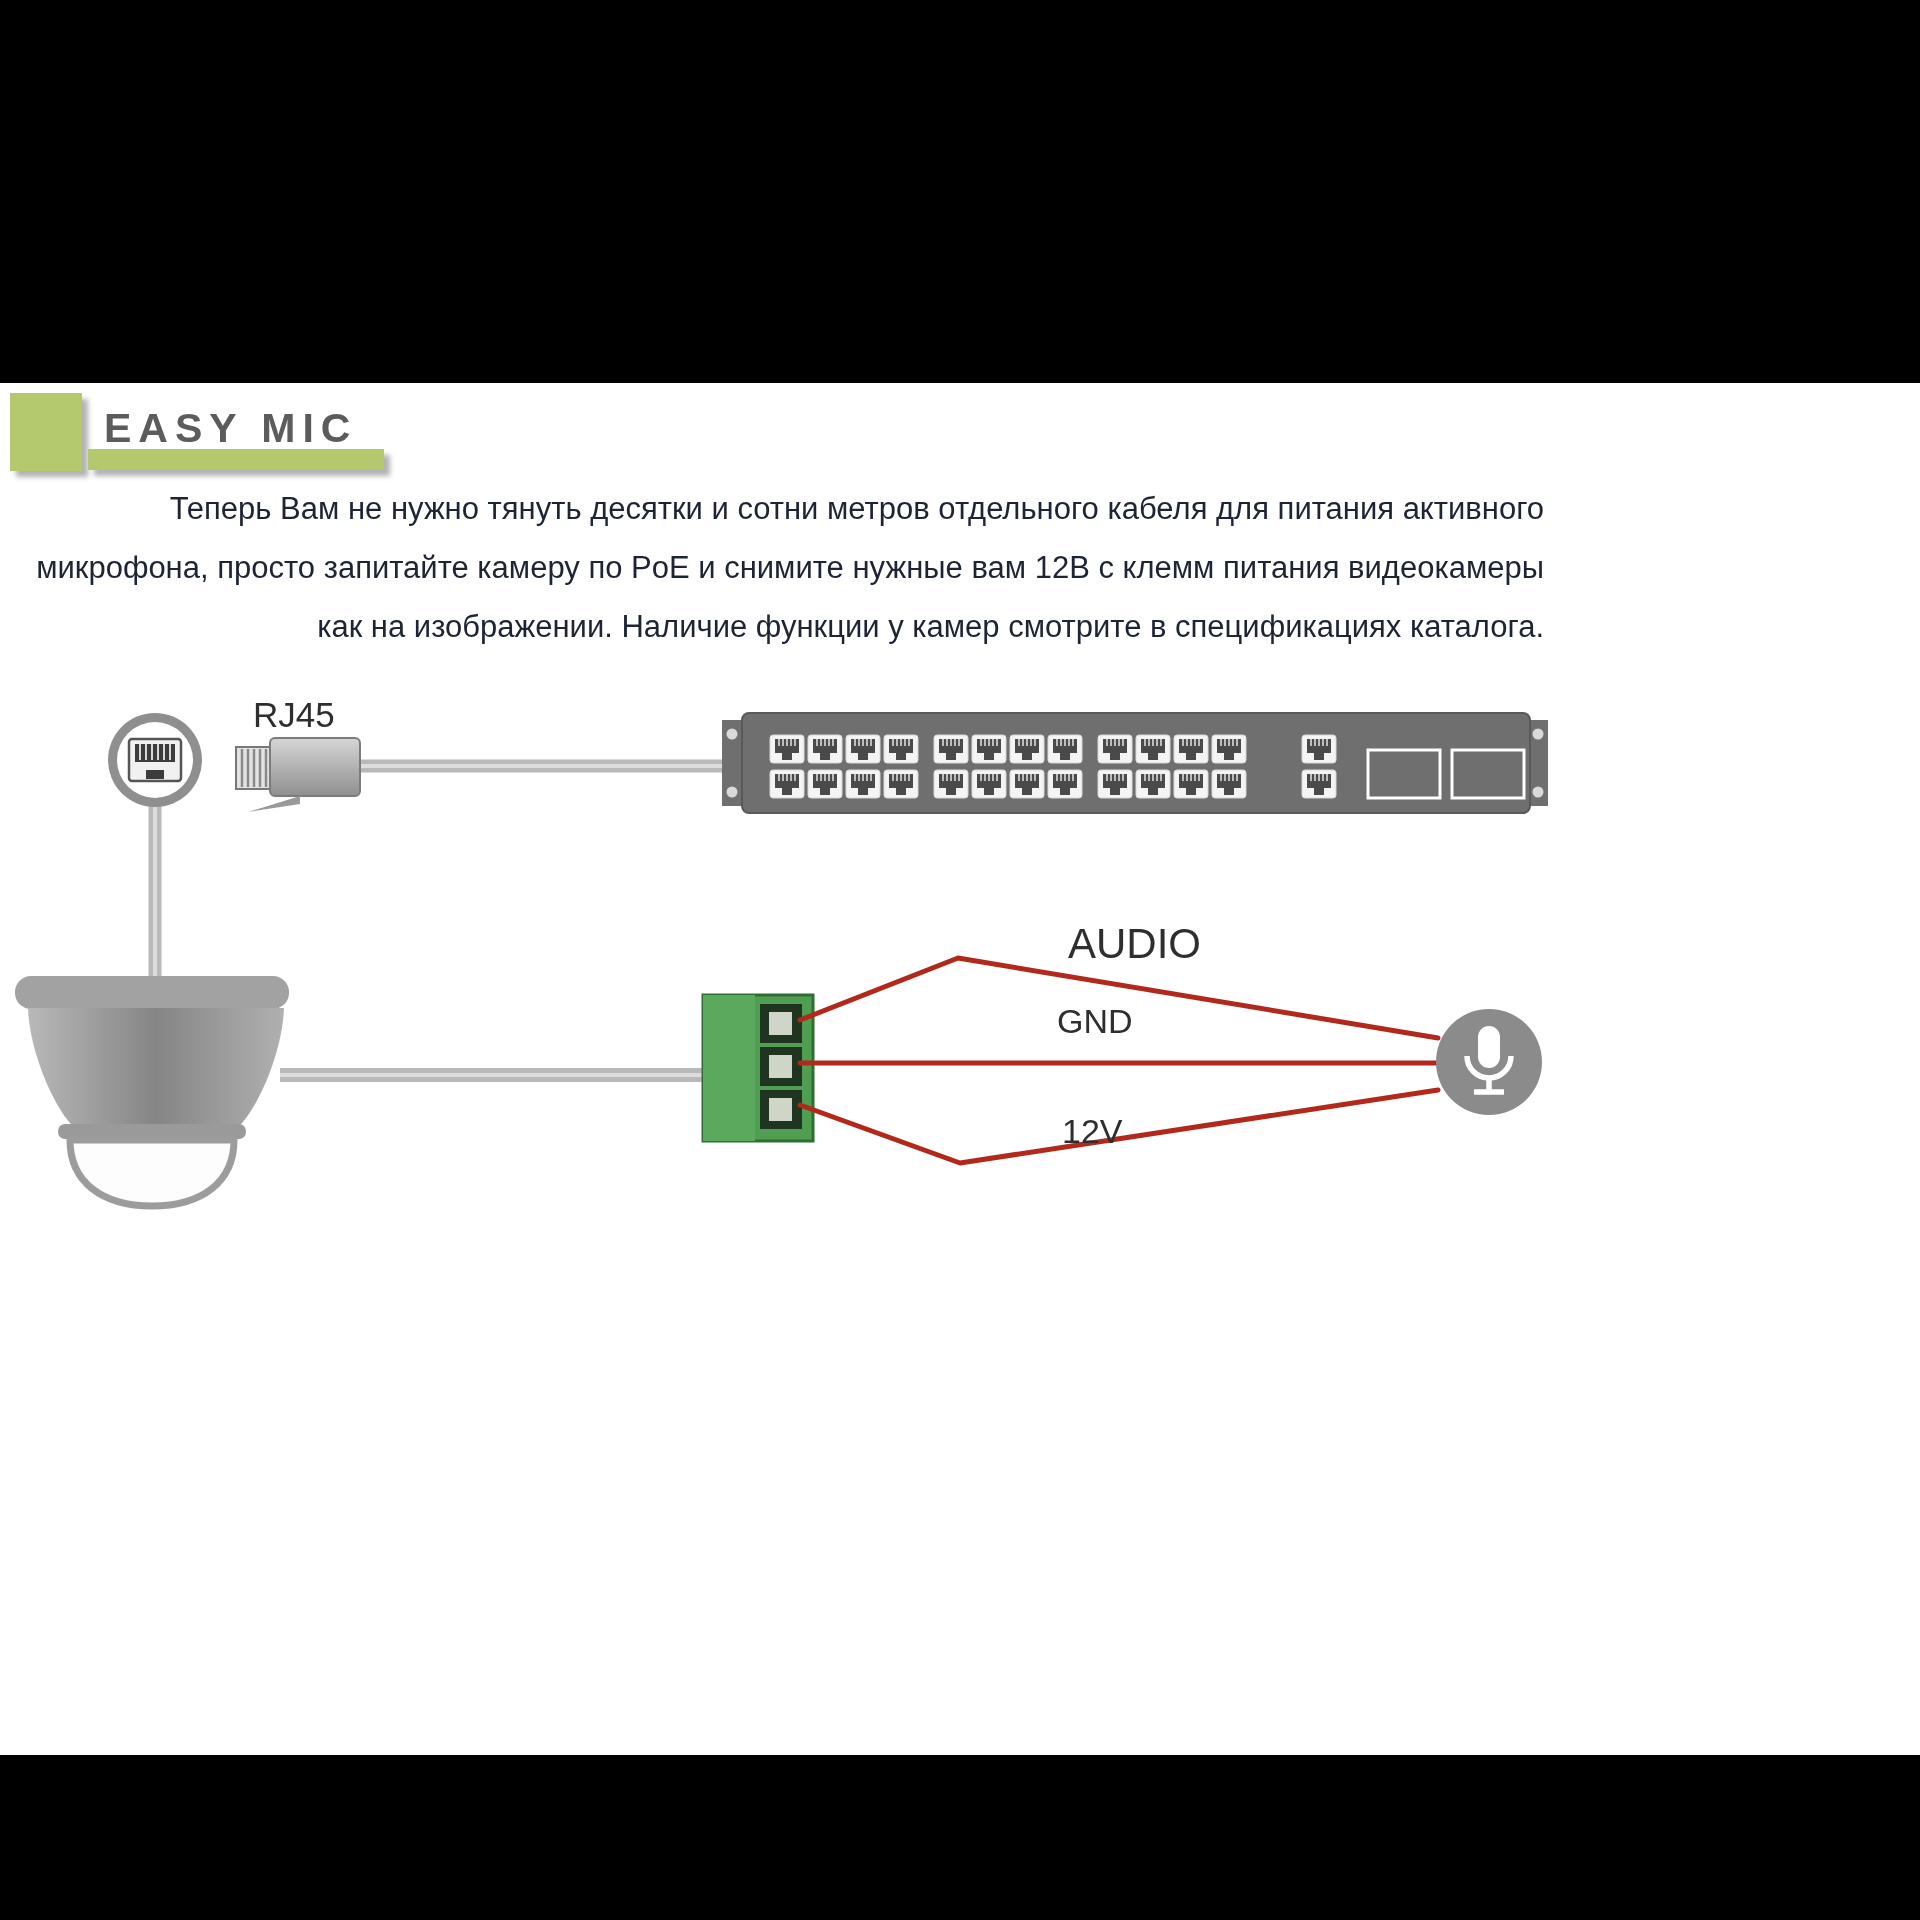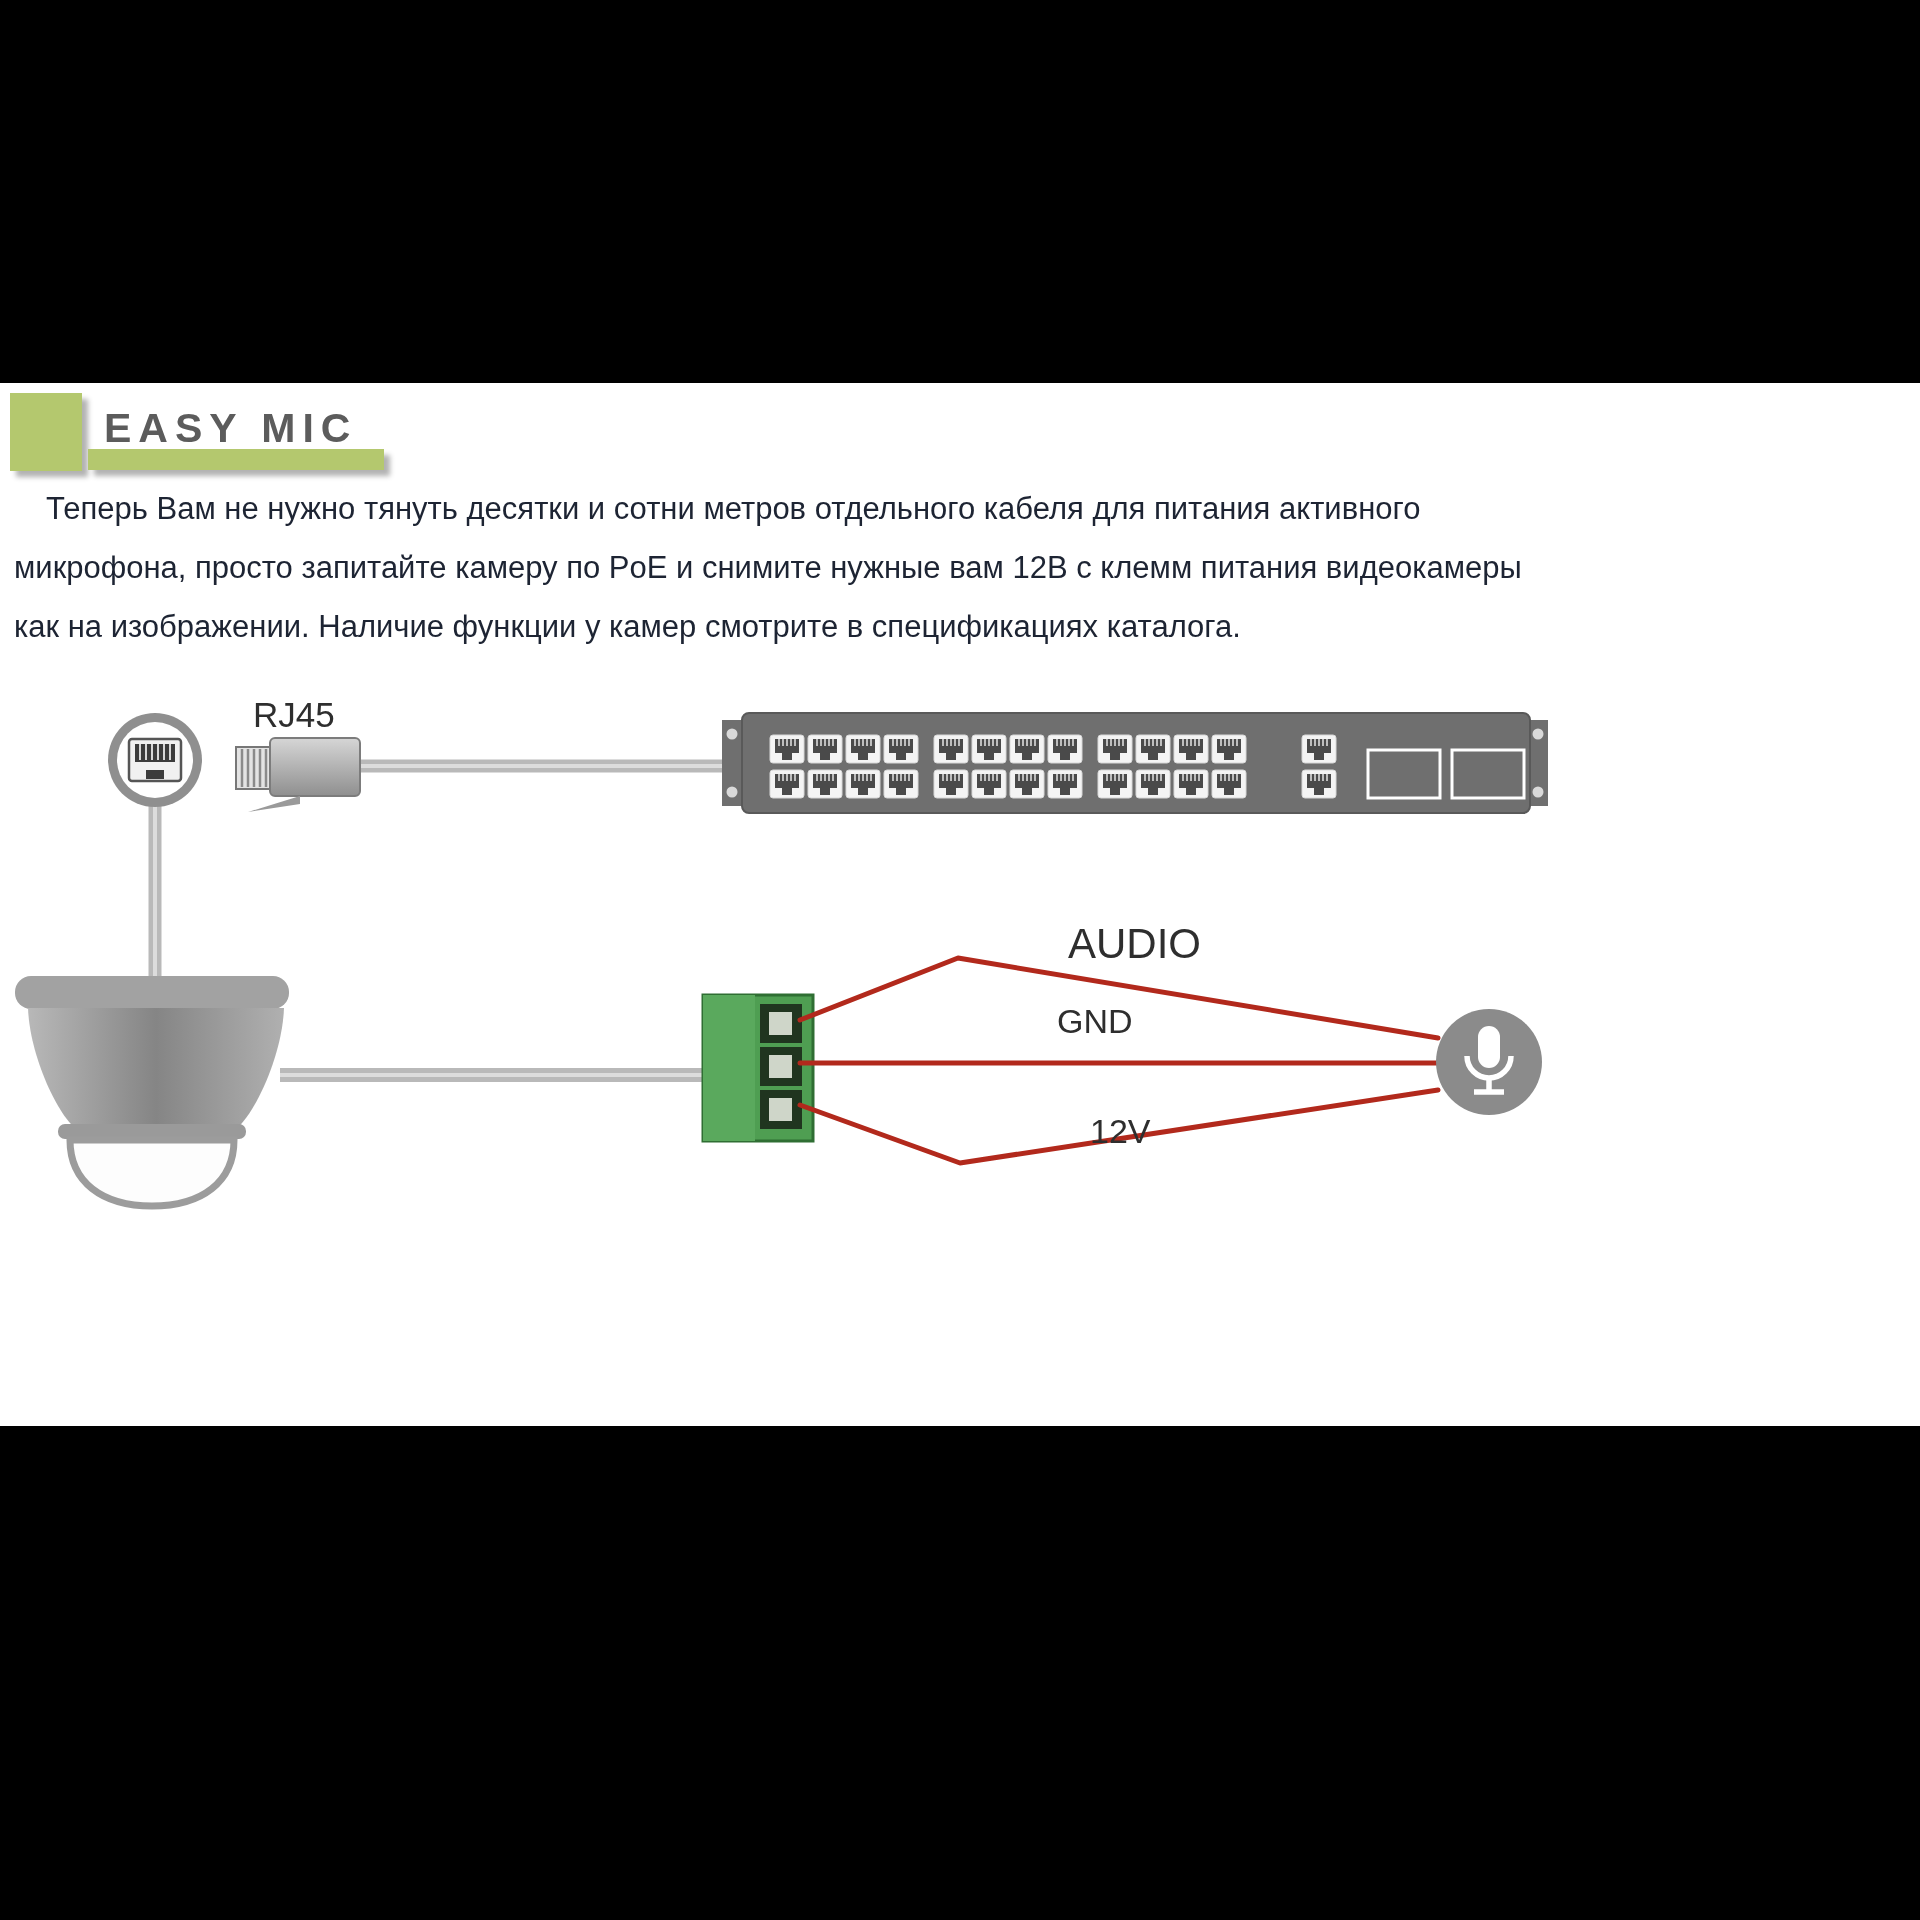--- a/index.html
+++ b/index.html
@@ -1,33 +1,33 @@
 <!DOCTYPE html>
 <html><head>
 <meta charset="utf-8">
 <style>
   html,body{margin:0;padding:0;background:#000;}
   body{width:1920px;height:1920px;position:relative;overflow:hidden;
        font-family:"Liberation Sans",sans-serif;}
-  .content{position:absolute;left:0;top:383px;width:1920px;height:1043px;background:#ffffff;}
+  .content{position:absolute;left:0;top:383px;width:1920px;height:1372px;background:#ffffff;text-align:right;}
   .abs{position:absolute;}
   .accent-square{left:10px;top:10px;width:72px;height:78px;background:#b4c86e;
                  box-shadow:6px 6px 5px rgba(0,0,0,0.30);}
   .title{left:104px;top:22px;font-size:41px;font-weight:800;letter-spacing:7px;
          color:#5c5c5c;white-space:nowrap;}
   .accent-bar{left:88px;top:66px;width:296px;height:21px;background:#b4c86e;
               box-shadow:6px 6px 5px rgba(0,0,0,0.30);}
   .paragraph{left:14px;top:96px;width:1530px;font-size:31px;line-height:59px;
              color:#1d2433;text-indent:32px;}
   .diagram{left:0;top:307px;width:1920px;height:560px;}
   .diag-label{font-weight:400;color:#2e2e2e;white-space:nowrap;}
   .lbl-rj45{left:253px;top:312px;font-size:35px;}
   .lbl-audio{left:1068px;top:537px;font-size:42px;}
   .lbl-gnd{left:1057px;top:619px;font-size:34px;}
-  .lbl-12v{left:1062px;top:729px;font-size:34px;margin-left:28px;}
+  .lbl-12v{left:1062px;top:729px;font-size:34px;}
 </style>
 </head>
 <body>
 
 <div class="content">
 
   <div class="abs accent-square"></div>
   <div class="abs title">EASY MIC</div>
   <div class="abs accent-bar"></div>
 

